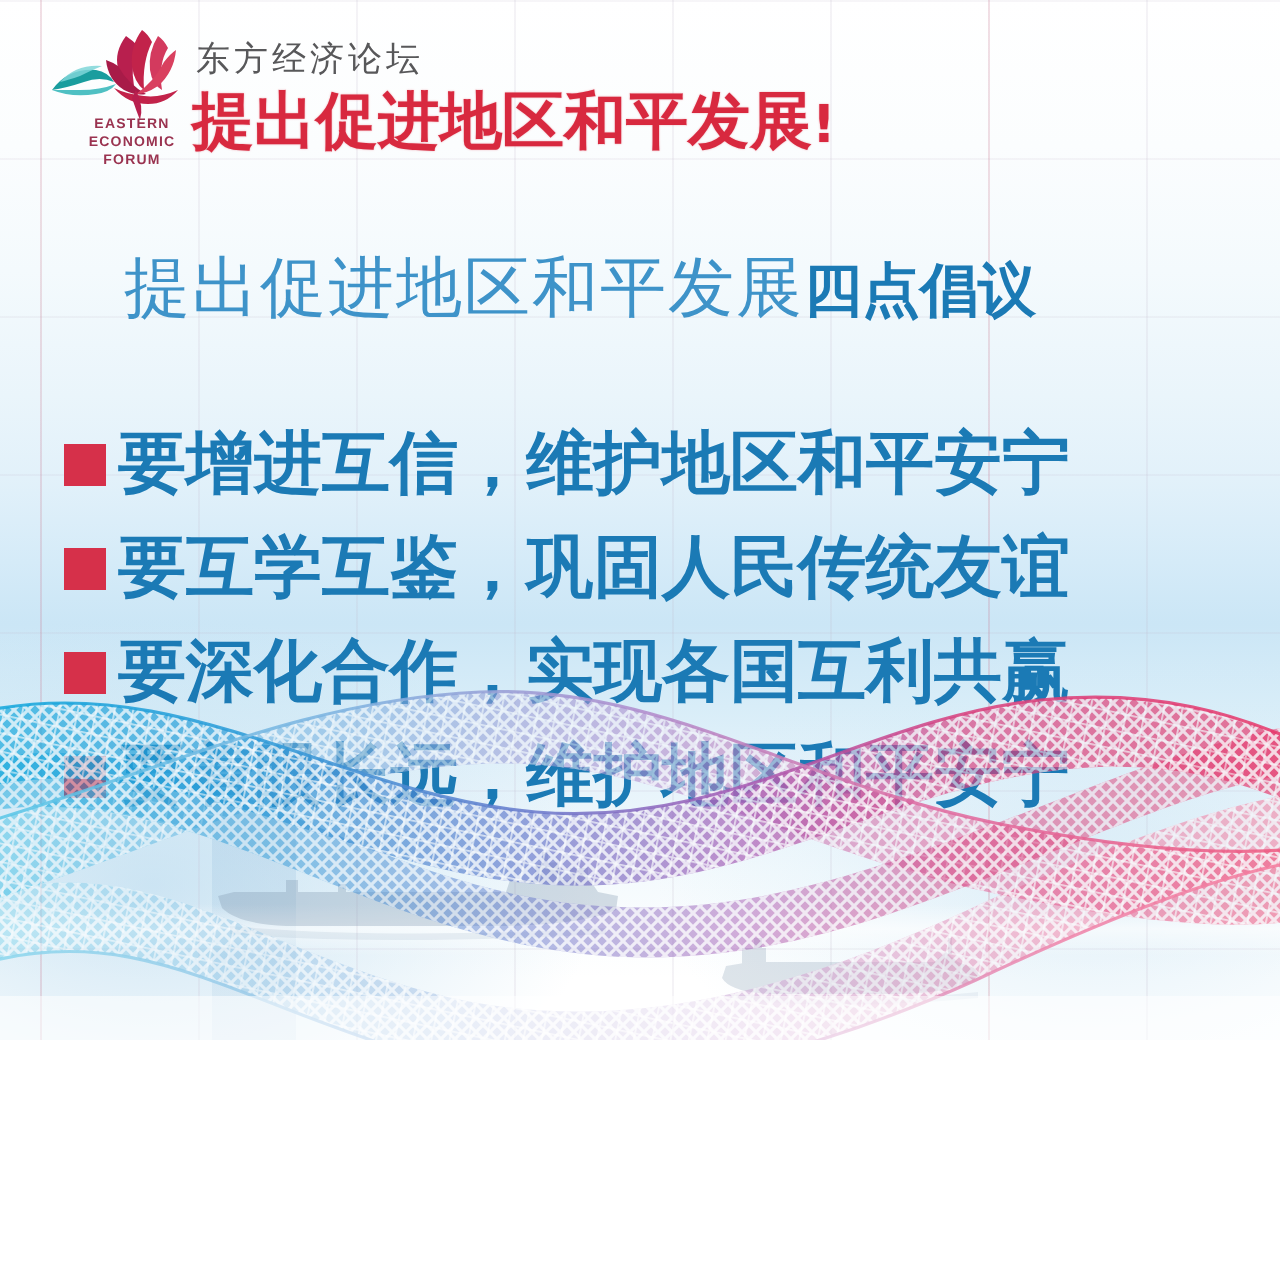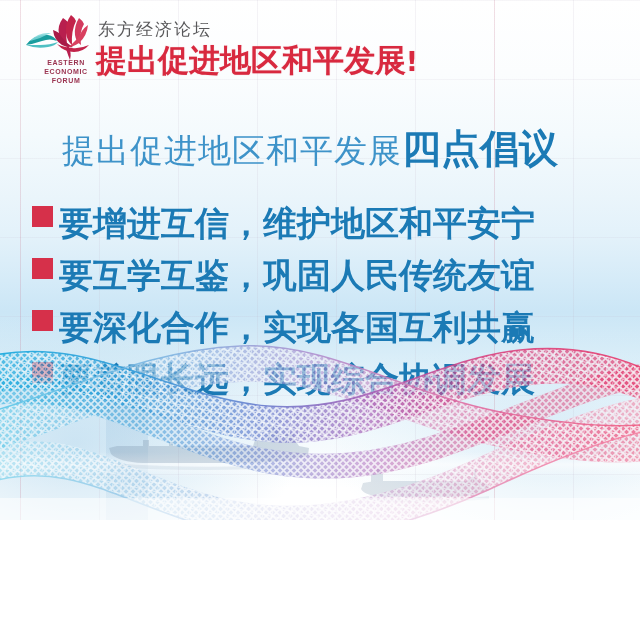--- a/index.html
+++ b/index.html
@@ -139,36 +139,37 @@
     white-space: nowrap;
   }
   .title-light {
     font-size: 33px;
     color: #3e93c9;
     letter-spacing: 1px;
     font-family: "DejaVu Sans", sans-serif;
     vertical-align: baseline;
   }
   .title-bold {
-    font-size: 39px;
+    font-size: 29px;
     font-weight: bold;
     color: #1b7ab5;
     letter-spacing: 0px;
     font-family: "DejaVu Sans", sans-serif;
     vertical-align: baseline;
   }
 
   
   .bullets {
     position: absolute;
     left: 32px; top: 206px;
     width: 580px;
   }
   .bullet-row {
     display: flex;
+    align-items: center;
     height: 52px;
     white-space: nowrap;
   }
   .bullet-square {
     width: 21px; height: 21px;
     background: #d6304a;
     flex: 0 0 auto;
     margin-right: 6px;
   }
   .bullet-text {
@@ -268,21 +269,21 @@
     <div class="bullet-row">
       <div class="bullet-square"></div>
       <div class="bullet-text">要互学互鉴，巩固人民传统友谊</div>
     </div>
     <div class="bullet-row">
       <div class="bullet-square"></div>
       <div class="bullet-text">要深化合作，实现各国互利共赢</div>
     </div>
     <div class="bullet-row">
       <div class="bullet-square"></div>
-      <div class="bullet-text">要着眼长远，实现综合协调发展</div>
+      <div class="bullet-text">要着眼长远，维护地区和平安宁</div>
     </div>
   </div>
 
   <div class="ribbons">
     <svg width="640" height="200" viewBox="0 0 640 200">
       <defs>
         <linearGradient id="gradA" x1="0" y1="0" x2="1" y2="0">
           <stop offset="0" stop-color="#12a9dd"></stop>
           <stop offset="0.22" stop-color="#2f9ad8"></stop>
           <stop offset="0.42" stop-color="#6a79cc"></stop>

